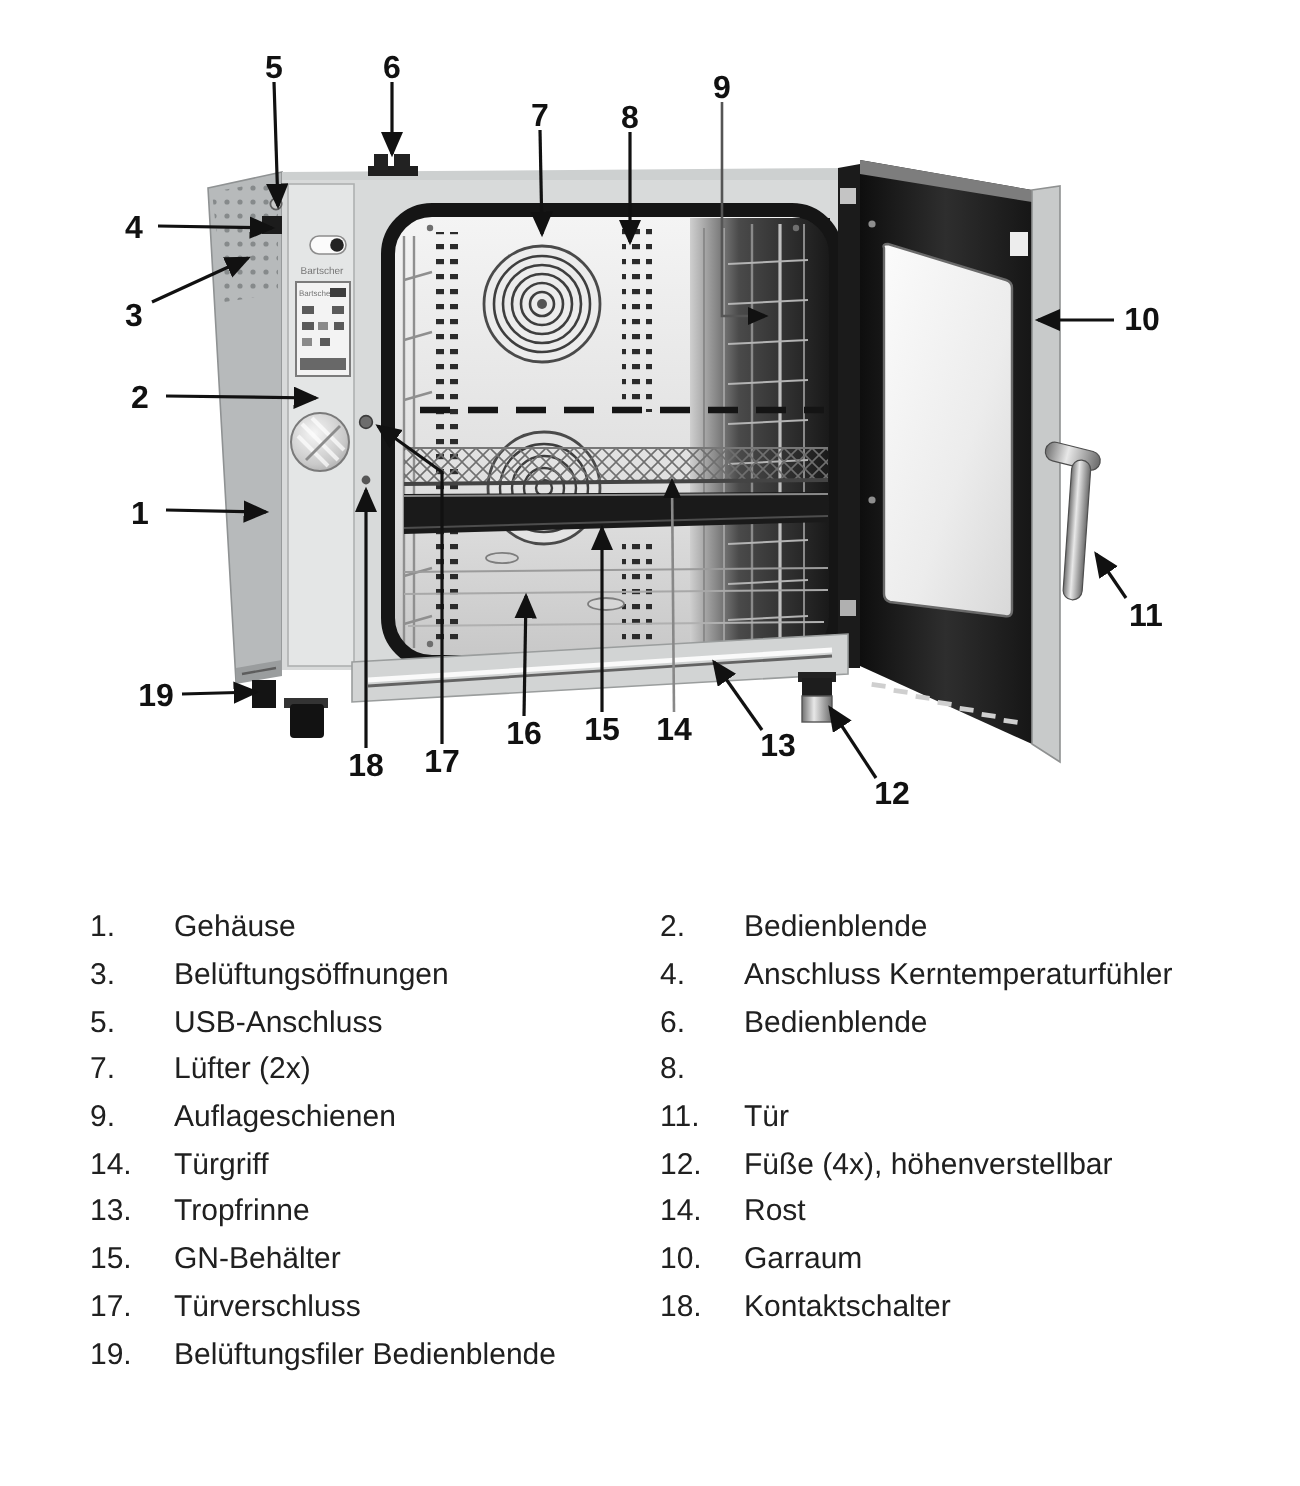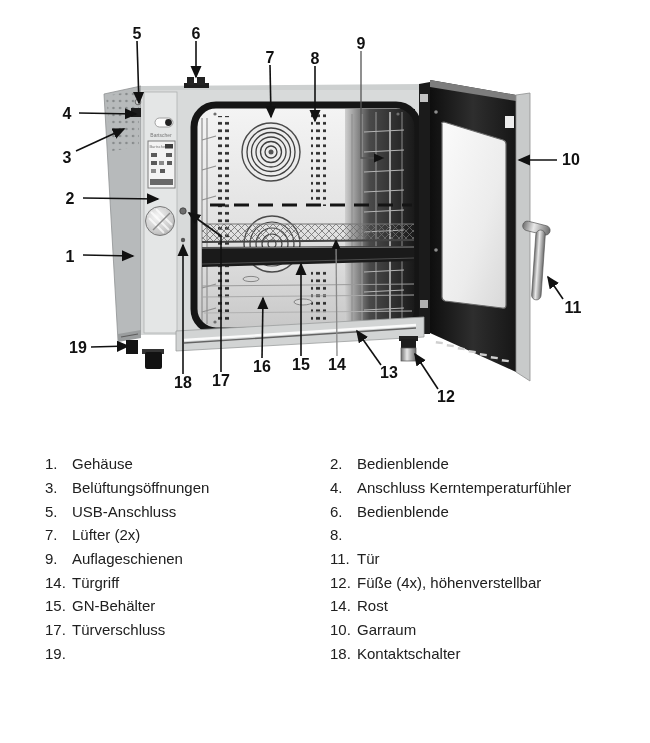--- a/index.html
+++ b/index.html
@@ -8,21 +8,21 @@
   .figure{position:absolute;left:0;top:0;width:650px;height:448px;}
   svg text.callout{font-family:"Liberation Sans", sans-serif;font-weight:bold;
        font-size:16px;fill:#111;}
   svg text.brand{font-family:"Liberation Sans", sans-serif;fill:#777;}
   .legend{position:absolute;top:452px;left:0;width:650px;font-size:15px;}
   .legend-col{position:absolute;top:0;}
   .legend-col.left{left:45px;width:270px;}
   .legend-col.right{left:330px;width:300px;}
   .legend-row{display:flex;align-items:center;height:23.7px;white-space:nowrap;}
   .legend-num{display:inline-block;width:27px;flex:0 0 27px;}
-  .legend-label{display:inline-block;}
+  .legend-label{display:inline-block;margin-left:15px;}
 </style>
 </head>
 <body>
 
 <div class="figure">
 <svg width="650" height="448" viewBox="0 0 650 448">
   <defs>
     <marker id="ah" markerWidth="9" markerHeight="8" refX="7" refY="3.5" orient="auto">
       <path d="M0,0 L8,3.5 L0,7 Z" fill="#111"></path>
     </marker>
@@ -322,29 +322,34 @@
       </div>
     <div class="legend-row">
         <span class="legend-num">9.</span>
         <span class="legend-label">Auflageschienen</span>
       </div>
     <div class="legend-row">
         <span class="legend-num">14.</span>
         <span class="legend-label">Türgriff</span>
       </div>
     <div class="legend-row">
+        <span class="legend-num">13.</span>
+        <span class="legend-label">Tropfrinne</span>
+      </div>
+    <div class="legend-row">
         <span class="legend-num">15.</span>
         <span class="legend-label">GN-Behälter</span>
       </div>
     <div class="legend-row">
         <span class="legend-num">17.</span>
         <span class="legend-label">Türverschluss</span>
       </div>
     <div class="legend-row">
         <span class="legend-num">19.</span>
+        <span class="legend-label">Belüftungsfiler Bedienblende</span>
       </div>
   </div>
   <div class="legend-col right">
     <div class="legend-row">
         <span class="legend-num">2.</span>
         <span class="legend-label">Bedienblende</span>
       </div>
     <div class="legend-row">
         <span class="legend-num">4.</span>
         <span class="legend-label">Anschluss Kerntemperaturfühler</span>

